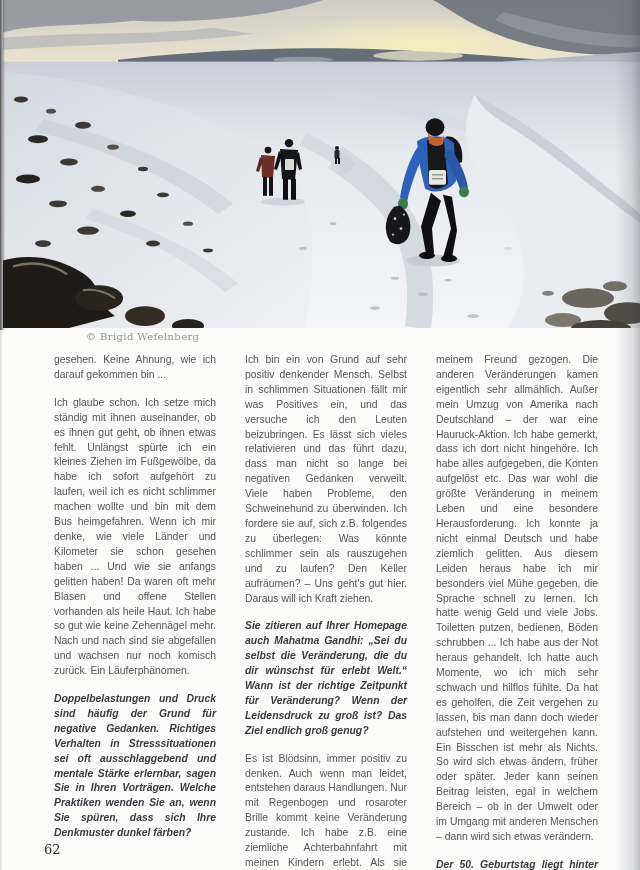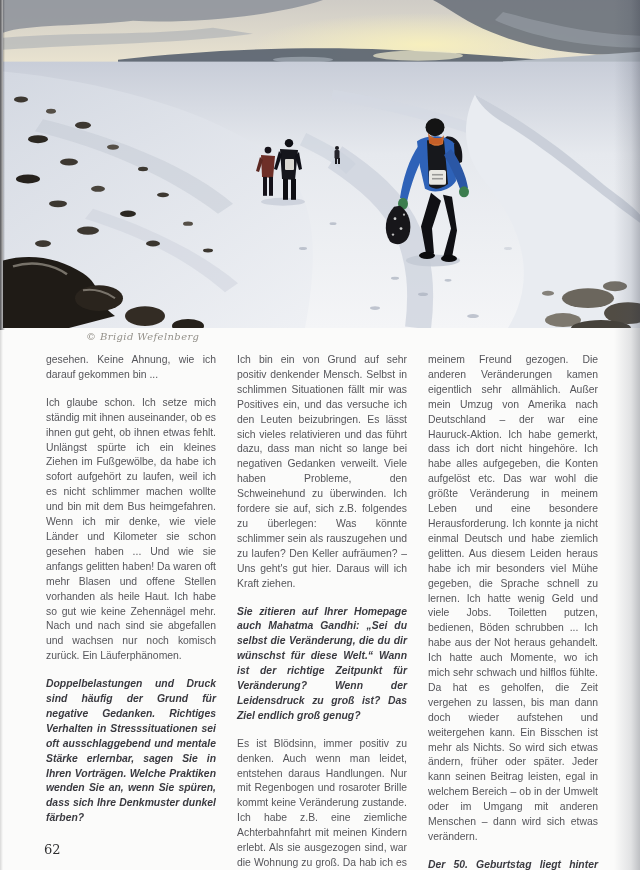--- a/index.html
+++ b/index.html
@@ -14,32 +14,32 @@
   .left-edge-page{position:absolute;left:0;top:330px;width:3px;height:540px;
     background:linear-gradient(to right, rgba(60,60,60,.18), rgba(60,60,60,0));z-index:6;}
   .right-shadow{position:absolute;right:0;top:0;width:26px;height:870px;
     background:linear-gradient(to right, rgba(70,76,92,0) 0%, rgba(70,76,92,.14) 65%, rgba(50,55,70,.30) 100%);
     z-index:7;pointer-events:none;}
   
   figure.photo{margin:0;position:absolute;left:3px;top:0;width:637px;height:328px;z-index:2;}
   figure.photo svg{display:block;width:100%;height:100%;}
   .credit{
     position:absolute;left:86px;top:331px;z-index:3;
-    font-family:"DejaVu Serif", serif;font-style:italic;
+    font-family:"DejaVu Serif", serif;
     font-size:10px;color:#94918a;letter-spacing:.4px;
   }
   
   .columns{
     position:absolute;left:38px;top:353px;width:560px;
     display:flex;gap:13px;z-index:3;
   }
   .col{width:178px;
     font-size:10.4px;line-height:14.9px;color:#55555a;
     text-align:justify;hyphens:auto;-webkit-hyphens:auto;overflow-wrap:break-word;}
-  .col p{margin:0 0 13px 8px;}
+  .col p{margin:0 0 13px 16px;}
   .col p.question{
     color:#3a3a40;font-weight:700;font-style:italic;
   }
   .pagenum{
     position:absolute;left:44px;top:842px;z-index:3;
     font-family:"DejaVu Serif", serif;font-size:13px;color:#2f2f30;
   }
 </style>
 </head>
 <body>
@@ -212,21 +212,21 @@
 <div class="credit">© Brigid Wefelnberg</div>
 
 <main class="columns">
   <div class="col">
     <p class="answer">gesehen. Keine Ahnung, wie ich darauf gekommen bin ...</p>
     <p class="answer">Ich glaube schon. Ich setze mich ständig mit ihnen auseinander, ob es ihnen gut geht, ob ihnen etwas fehlt. Unlängst spürte ich ein kleines Ziehen im Fußgewölbe, da habe ich sofort aufgehört zu laufen, weil ich es nicht schlimmer machen wollte und bin mit dem Bus heimgefahren. Wenn ich mir denke, wie viele Länder und Kilometer sie schon gesehen haben ... Und wie sie anfangs gelitten haben! Da waren oft mehr Blasen und offene Stellen vorhanden als heile Haut. Ich habe so gut wie keine Zehennägel mehr. Nach und nach sind sie abgefallen und wachsen nur noch komisch zurück. Ein Läuferphänomen.</p>
     <p class="question">Doppelbelastungen und Druck sind häufig der Grund für negative Gedanken. Richtiges Verhalten in Stresssituationen sei oft ausschlaggebend und mentale Stärke erlernbar, sagen Sie in Ihren Vorträgen. Welche Praktiken wenden Sie an, wenn Sie spüren, dass sich Ihre Denkmuster dunkel färben?</p>
   </div>
   <div class="col">
     <p class="answer">Ich bin ein von Grund auf sehr positiv denkender Mensch. Selbst in schlimmen Situationen fällt mir was Positives ein, und das versuche ich den Leuten beizubringen. Es lässt sich vieles relativieren und das führt dazu, dass man nicht so lange bei negativen Gedanken verweilt. Viele haben Probleme, den Schweinehund zu überwinden. Ich fordere sie auf, sich z.B. folgendes zu überlegen: Was könnte schlimmer sein als rauszugehen und zu laufen? Den Keller aufräumen? – Uns geht's gut hier. Daraus will ich Kraft ziehen.</p>
-    <p class="question">Sie zitieren auf Ihrer Homepage auch Mahatma Gandhi: „Sei du selbst die Veränderung, die du dir wünschst für diese Welt.“ Wann ist der richtige Zeitpunkt für Veränderung? Wenn der Leidensdruck zu groß ist? Das Ziel endlich groß genug?</p>
+    <p class="question">Sie zitieren auf Ihrer Homepage auch Mahatma Gandhi: „Sei du selbst die Veränderung, die du dir wünschst für erlebt Welt.“ Wann ist der richtige Zeitpunkt für Veränderung? Wenn der Leidensdruck zu groß ist? Das Ziel endlich groß genug?</p>
     <p class="answer">Es ist Blödsinn, immer positiv zu denken. Auch wenn man leidet, entstehen daraus Handlungen. Nur mit Regenbogen und rosaroter Brille kommt keine Veränderung zustande. Ich habe z.B. eine ziemliche Achterbahnfahrt mit meinen Kindern erlebt. Als sie ausgezogen sind, war die Wohnung zu groß. Da hab ich es alleine gar nicht ausgehalten. Ich bin jetzt zu</p>
   </div>
   <div class="col">
     <p class="answer">meinem Freund gezogen. Die anderen Veränderungen kamen eigentlich sehr allmählich. Außer mein Umzug von Amerika nach Deutschland – der war eine Hauruck-Aktion. Ich habe gemerkt, dass ich dort nicht hingehöre. Ich habe alles aufgegeben, die Konten aufgelöst etc. Das war wohl die größte Veränderung in meinem Leben und eine besondere Herausforderung. Ich konnte ja nicht einmal Deutsch und habe ziemlich gelitten. Aus diesem Leiden heraus habe ich mir besonders viel Mühe gegeben, die Sprache schnell zu lernen. Ich hatte wenig Geld und viele Jobs. Toiletten putzen, bedienen, Böden schrubben ... Ich habe aus der Not heraus gehandelt. Ich hatte auch Momente, wo ich mich sehr schwach und hilflos fühlte. Da hat es geholfen, die Zeit vergehen zu lassen, bis man dann doch wieder aufstehen und weitergehen kann. Ein Bisschen ist mehr als Nichts. So wird sich etwas ändern, früher oder später. Jeder kann seinen Beitrag leisten, egal in welchem Bereich – ob in der Umwelt oder im Umgang mit anderen Menschen – dann wird sich etwas verändern.</p>
     <p class="question">Der 50. Geburtstag liegt hinter Ihnen. Was löste diese Zahl des halben Jahrhunderts aus? Haben Sie je eine Erfahrung mit der „Midlife-Crisis“ gemacht?</p>
   </div>
 </main>
 
 <div class="pagenum">62</div>
 

